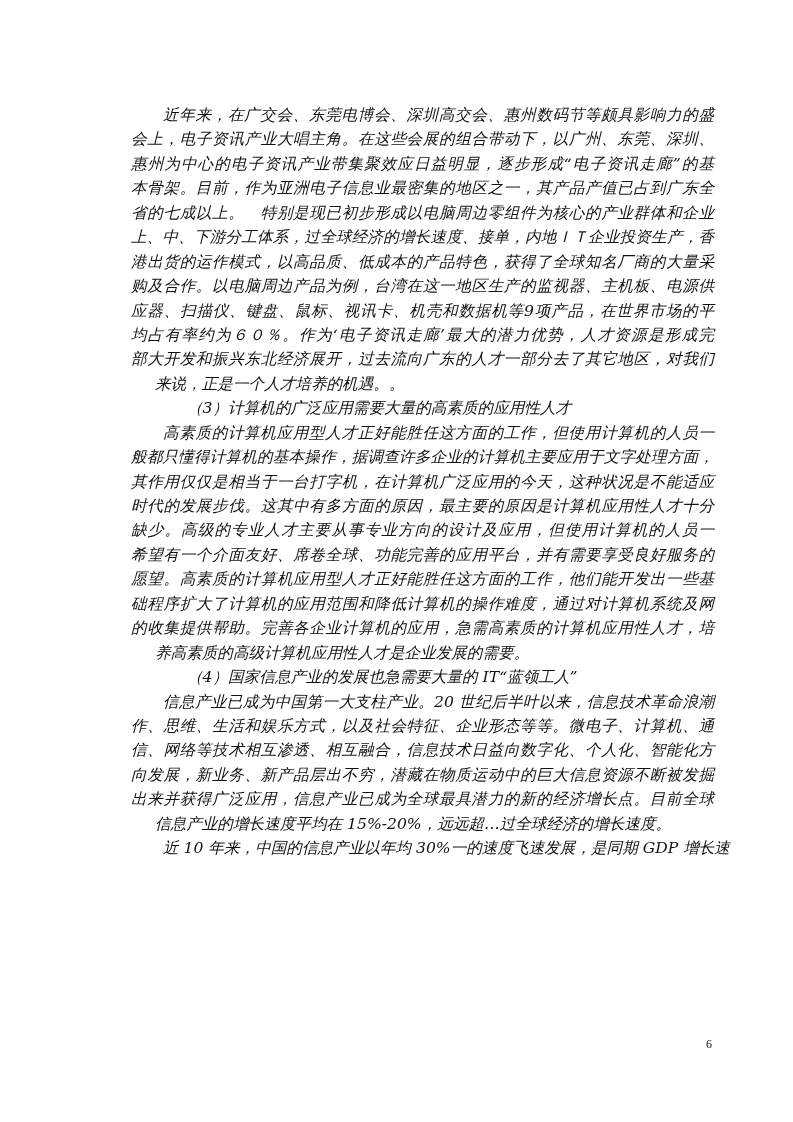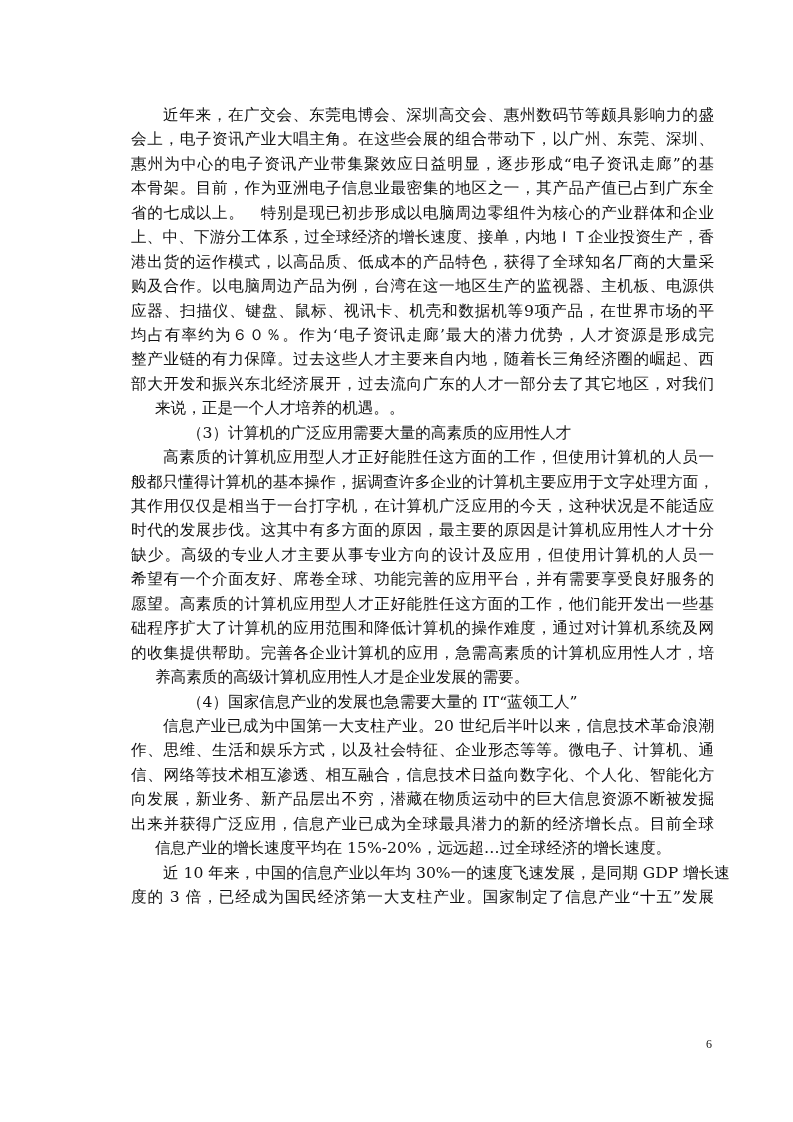--- a/index.html
+++ b/index.html
@@ -13,20 +13,21 @@
       position: relative;
       overflow: hidden;
       font-family: "DejaVu Serif", "Liberation Serif", serif;
       color: #111111;
     }
     .page {
       position: absolute;
       left: 131px;
       top: 103px;
       width: 583px;
+      font-style: italic;
     }
     .line {
       height: 24.45px;
       line-height: 24.45px;
       font-size: 15.6px;
       white-space: nowrap;
       text-align: justify;
       text-align-last: justify;
       overflow: visible;
     }
@@ -55,21 +56,20 @@
     <div class="line indent">近年来，在广交会、东莞电博会、深圳高交会、惠州数码节等颇具影响力的盛</div>
     <div class="line">会上，电子资讯产业大唱主角。在这些会展的组合带动下，以广州、东莞、深圳、</div>
     <div class="line">惠州为中心的电子资讯产业带集聚效应日益明显，逐步形成“电子资讯走廊”的基</div>
     <div class="line">本骨架。目前，作为亚洲电子信息业最密集的地区之一，其产品产值已占到广东全</div>
     <div class="line">省的七成以上。　特别是现已初步形成以电脑周边零组件为核心的产业群体和企业</div>
     <div class="line">上、中、下游分工体系，过全球经济的增长速度、接单，内地ＩＴ企业投资生产，香</div>
     <div class="line">港出货的运作模式，以高品质、低成本的产品特色，获得了全球知名厂商的大量采</div>
     <div class="line">购及合作。以电脑周边产品为例，台湾在这一地区生产的监视器、主机板、电源供</div>
     <div class="line">应器、扫描仪、键盘、鼠标、视讯卡、机壳和数据机等9项产品，在世界市场的平</div>
     <div class="line">均占有率约为６０％。作为‘电子资讯走廊’最大的潜力优势，人才资源是形成完</div>
-    <div class="line">整产业链的有力保障。过去这些人才主要来自内地，随着长三角经济圈的崛起、西</div>
     <div class="line">部大开发和振兴东北经济展开，过去流向广东的人才一部分去了其它地区，对我们</div>
     <div class="line last">来说，正是一个人才培养的机遇。。</div>
   </div>
 
   <div class="line indent last">（3）计算机的广泛应用需要大量的高素质的应用性人才</div>
 
   <div>
     <div class="line indent">高素质的计算机应用型人才正好能胜任这方面的工作，但使用计算机的人员一</div>
     <div class="line">般都只懂得计算机的基本操作，据调查许多企业的计算机主要应用于文字处理方面，</div>
     <div class="line">其作用仅仅是相当于一台打字机，在计算机广泛应用的今天，这种状况是不能适应</div>
@@ -88,17 +88,16 @@
     <div class="line indent">信息产业已成为中国第一大支柱产业。20 世纪后半叶以来，信息技术革命浪潮</div>
     <div class="line">作、思维、生活和娱乐方式，以及社会特征、企业形态等等。微电子、计算机、通</div>
     <div class="line">信、网络等技术相互渗透、相互融合，信息技术日益向数字化、个人化、智能化方</div>
     <div class="line">向发展，新业务、新产品层出不穷，潜藏在物质运动中的巨大信息资源不断被发掘</div>
     <div class="line">出来并获得广泛应用，信息产业已成为全球最具潜力的新的经济增长点。目前全球</div>
     <div class="line last">信息产业的增长速度平均在 15%-20%，远远超…过全球经济的增长速度。</div>
   </div>
 
   <div>
     <div class="line indent">近 10 年来，中国的信息产业以年均 30%一的速度飞速发展，是同期 GDP 增长速</div>
-    <div class="line">度的 3 倍，已经成为国民经济第一大支柱产业。国家制定了信息产业“十五”发展</div>
   </div>
 </div>
 
 <div class="page-number">6</div>
 
 </body></html>

